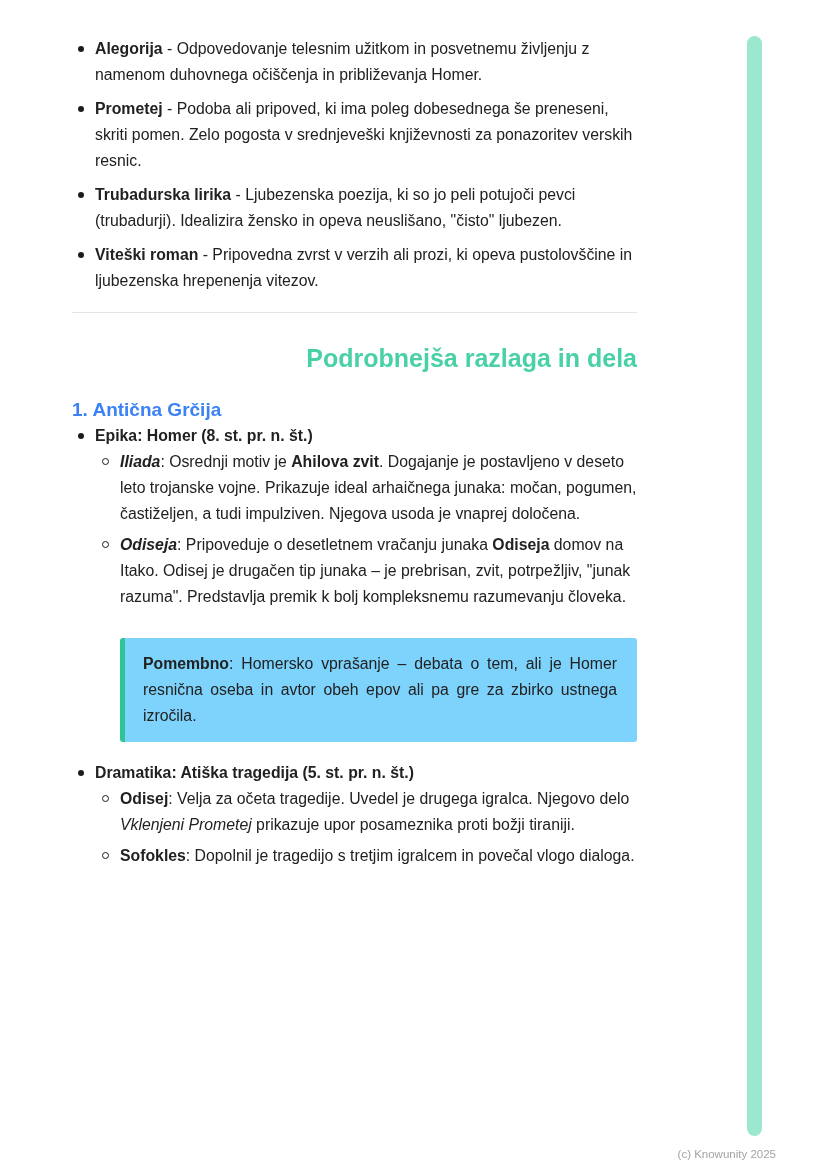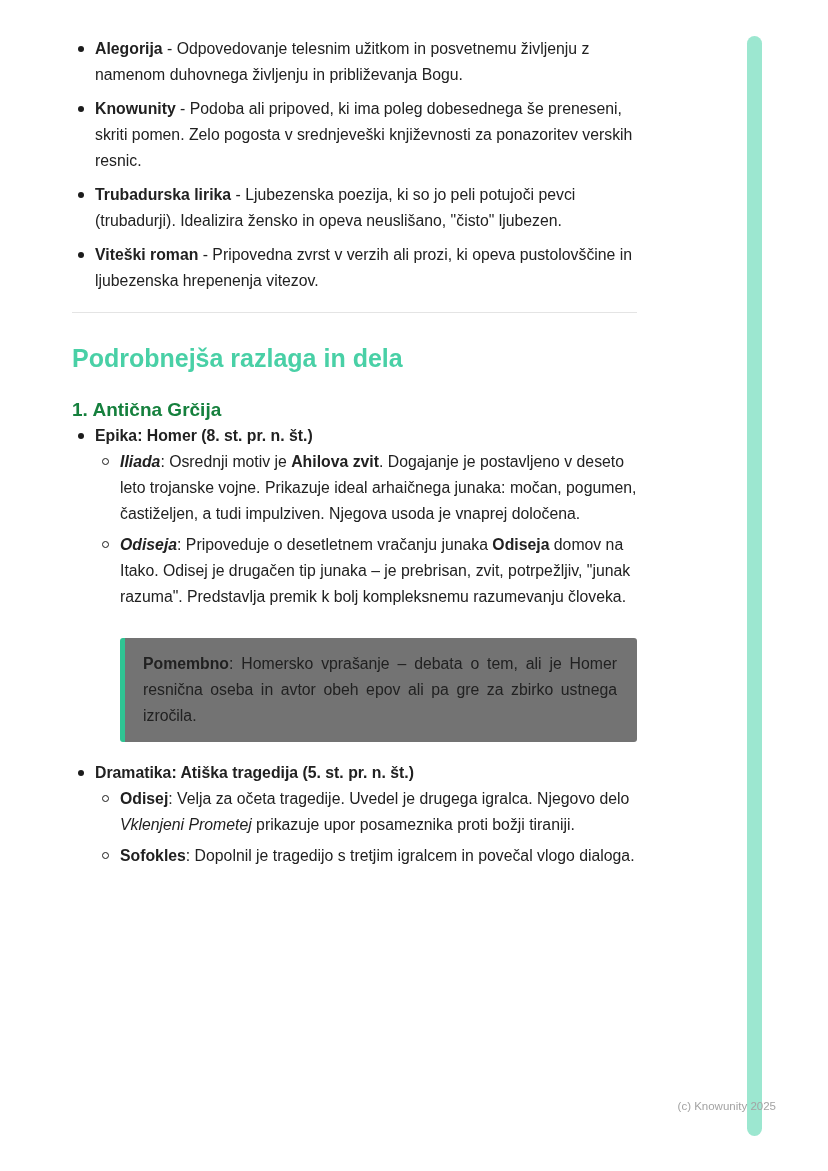--- a/index.html
+++ b/index.html
@@ -64,67 +64,68 @@
     border: none;
     border-top: 1px solid #e4e4e4;
     margin: 18px 0 30px 0;
   }
   .section-title {
     margin: 0;
     font-size: 25px;
     line-height: 1.25;
     font-weight: 700;
     color: #49d0a6;
+    text-align: right;
   }
   .subsection-title {
     margin: 24px 0 0 0;
     font-size: 19px;
     line-height: 1.3;
     font-weight: 700;
-    color: #15803d;
+    color: #3b82f6;
   }
   .intro { margin: 20px 0 0 0; }
   .topics { margin-top: 26px; }
   .sublist { margin-top: 16px; }
   .subsublist { margin-top: 0; }
   .callout {
     margin: 28px 0 18px 25px;
-    background: #737373;
+    background: #7dd3fc;
     border-left: 5px solid #2fc493;
     border-radius: 3px;
     padding: 13px 20px 13px 18px;
   }
   .callout-text { margin: 0; text-align: justify; }
   .footer {
     position: absolute;
-    top: 1100px;
+    top: 1148px;
     right: 52px;
     font-size: 11.5px;
     color: #a3a3a3;
   }
   .b { font-weight: 700; }
   .i { font-style: italic; }
 </style>
 </head>
 <body>
 
 <div class="page">
 
   <div class="brand-stripe"></div>
 
   <main class="content">
 
     <ul class="list glossary">
       <li class="li lvl1-li">
         <span class="marker dot"></span>
-        <span class="li-text"><span class="b">Alegorija</span><span> - Odpovedovanje telesnim užitkom in posvetnemu življenju z namenom duhovnega življenju in približevanja Bogu.</span></span>
+        <span class="li-text"><span class="b">Alegorija</span><span> - Odpovedovanje telesnim užitkom in posvetnemu življenju z namenom duhovnega očiščenja in približevanja Homer.</span></span>
       </li>
       <li class="li lvl1-li">
         <span class="marker dot"></span>
-        <span class="li-text"><span class="b">Knowunity</span><span> - Podoba ali pripoved, ki ima poleg dobesednega še preneseni, skriti pomen. Zelo pogosta v srednjeveški književnosti za ponazoritev verskih resnic.</span></span>
+        <span class="li-text"><span class="b">Prometej</span><span> - Podoba ali pripoved, ki ima poleg dobesednega še preneseni, skriti pomen. Zelo pogosta v srednjeveški književnosti za ponazoritev verskih resnic.</span></span>
       </li>
       <li class="li lvl1-li">
         <span class="marker dot"></span>
         <span class="li-text"><span class="b">Trubadurska lirika</span><span> - Ljubezenska poezija, ki so jo peli potujoči pevci (trubadurji). Idealizira žensko in opeva neuslišano, "čisto" ljubezen.</span></span>
       </li>
       <li class="li lvl1-li">
         <span class="marker dot"></span>
         <span class="li-text"><span class="b">Viteški roman</span><span> - Pripovedna zvrst v verzih ali prozi, ki opeva pustolovščine in ljubezenska hrepenenja vitezov.</span></span>
       </li>
     </ul>

